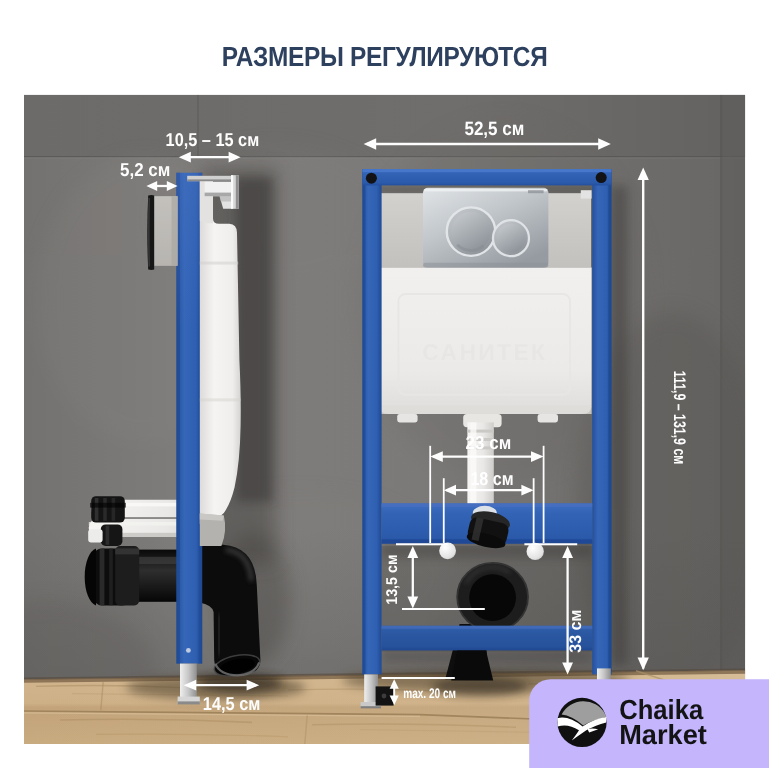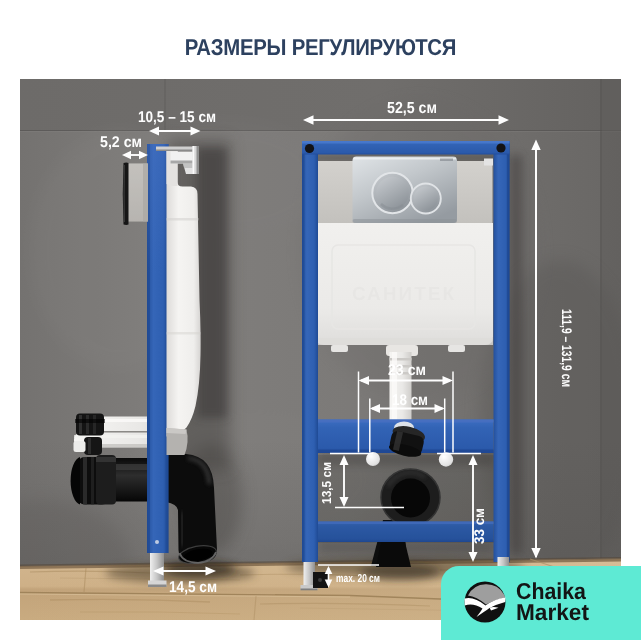--- a/index.html
+++ b/index.html
@@ -1,19 +1,19 @@
 <!DOCTYPE html>
 <html><head>
 <meta charset="utf-8">
 <style>
   svg text{text-rendering:geometricPrecision;}
   html,body{margin:0;padding:0;}
   body{width:641px;height:640px;position:relative;background:#ffffff;overflow:hidden;
        font-family:"Liberation Sans", sans-serif;}
-  .logo{position:absolute;left:441px;top:566px;width:200px;height:74px;background:#5eead4;
+  .logo{position:absolute;left:441px;top:566px;width:200px;height:74px;background:#c4b5fd;
         border-radius:18px 0 0 0;}
 </style>
 </head>
 <body>
 <svg style="position:absolute;left:0;top:0;filter:blur(0px)" width="641" height="78" viewBox="0 0 641 78">
   <g opacity="0.99">
       <text x="0" y="0" font-size="23" font-weight="bold" fill="#2b3f5e" text-anchor="middle" letter-spacing="-0.3" transform="translate(320.5,55) scale(0.885,1)">РАЗМЕРЫ РЕГУЛИРУЮТСЯ</text>
     </g>
 </svg>
 

